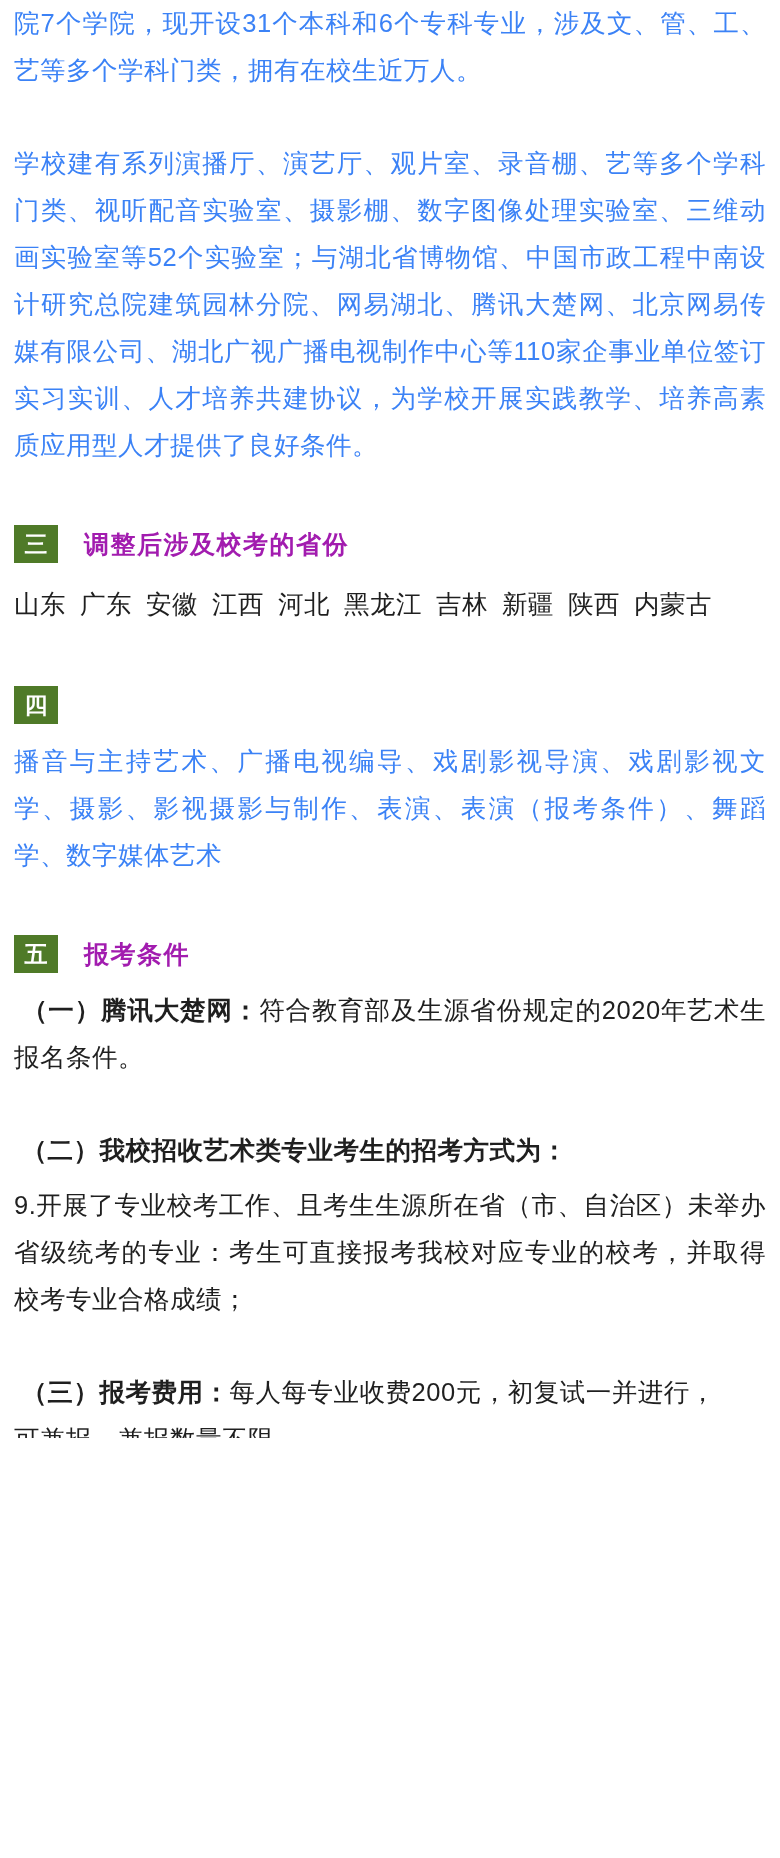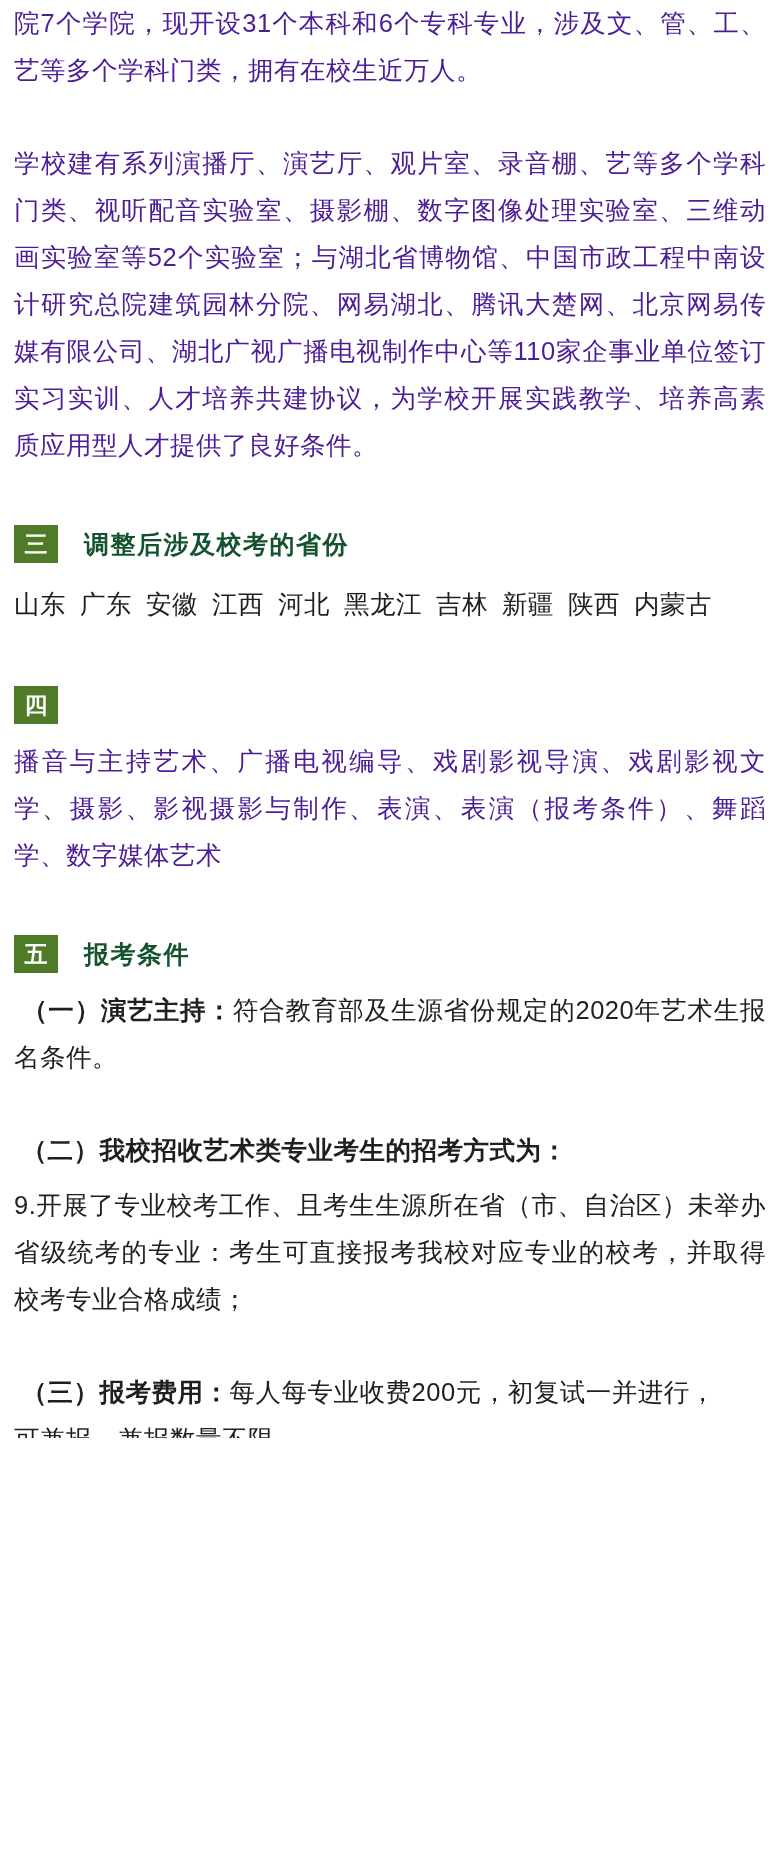--- a/index.html
+++ b/index.html
@@ -17,21 +17,21 @@
     width: 780px;
     box-sizing: border-box;
     padding: 0 14px 8px 14px;
     position: relative;
   }
   p.para {
     margin: 0;
     font-size: 25.5px;
     line-height: 47px;
     letter-spacing: 0.5px;
-    color: #4c1d95;
+    color: #3b82f6;
     text-align: justify;
     text-justify: inter-ideograph;
   }
   .gap-md { height: 46px; }
   .gap-lg { height: 56px; }
 
   
   .section-head {
     display: flex;
     align-items: center;
@@ -46,21 +46,21 @@
     font-size: 23px;
     line-height: 38px;
     text-align: center;
     font-weight: bold;
     letter-spacing: 0;
     flex: 0 0 auto;
     box-sizing: border-box;
   }
   .sec-title {
     margin-left: 26px;
-    color: #14532d;
+    color: #a21caf;
     font-size: 25px;
     font-weight: bold;
     letter-spacing: 1.5px;
   }
   .prov-line {
     margin: 0;
     font-size: 25.5px;
     line-height: 47px;
     color: #1f1f1f;
     letter-spacing: 0.5px;
@@ -128,21 +128,21 @@
   <div class="gap-lg"></div>
 
   <div class="section-head">
     <div class="num-box">五</div>
     <div class="sec-title">报考条件</div>
   </div>
 
   <div style="height:14px"></div>
 
   <p class="indent-para">
-    &nbsp;<span class="bold">（一）演艺主持：</span><span>符合教育部及生源省份规定的2020年艺术生报名条件。</span>
+    &nbsp;<span class="bold">（一）腾讯大楚网：</span><span>符合教育部及生源省份规定的2020年艺术生报名条件。</span>
   </p>
 
   <div class="gap-md"></div>
 
   <p class="indent-para bold">
     &nbsp;<span>（二）我校招收艺术类专业考生的招考方式为：</span>
   </p>
 
   <div style="height:8px"></div>
 

